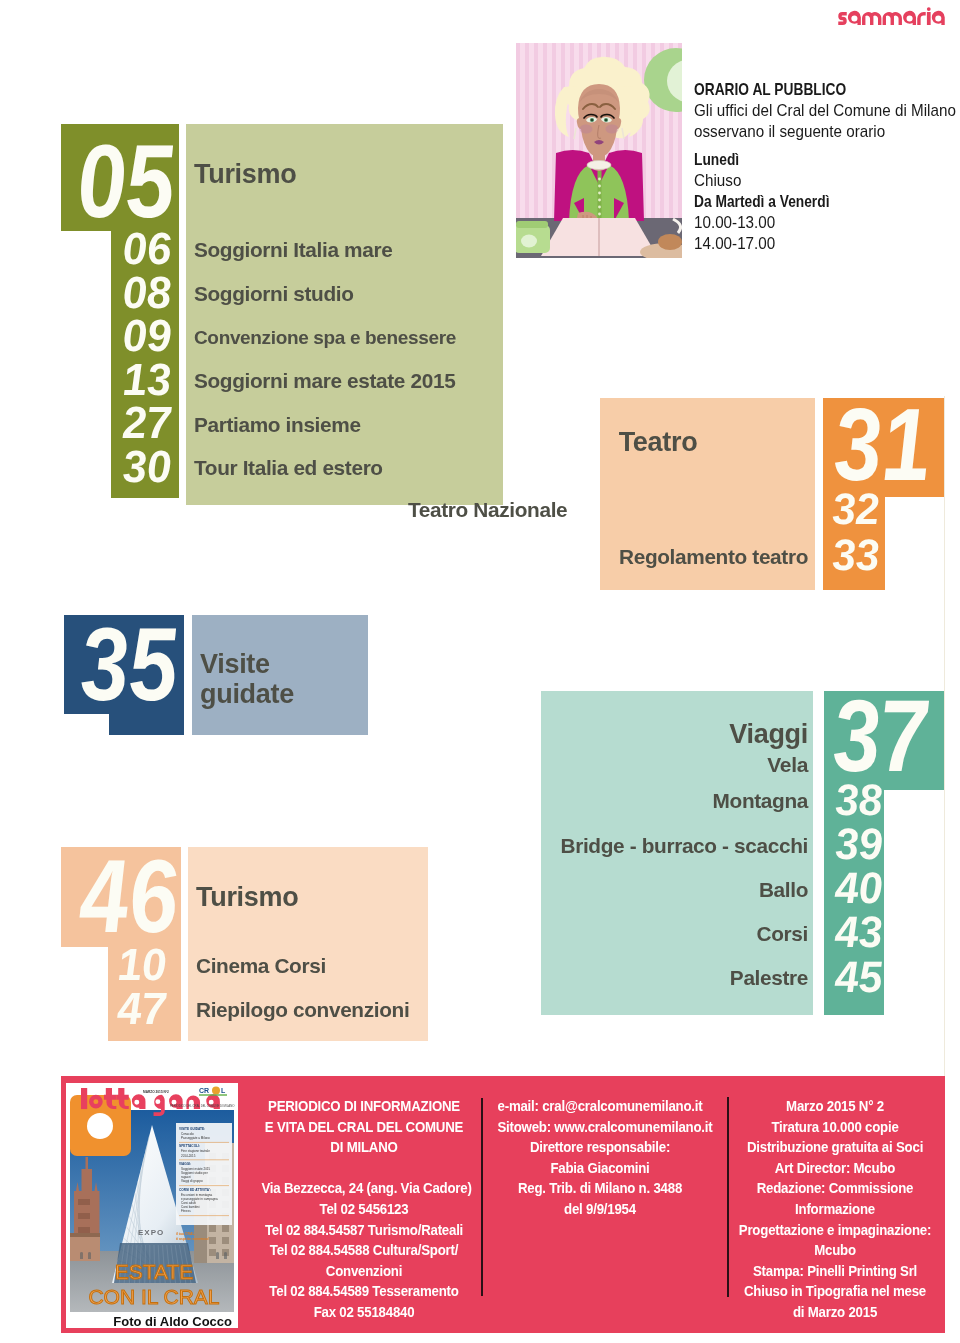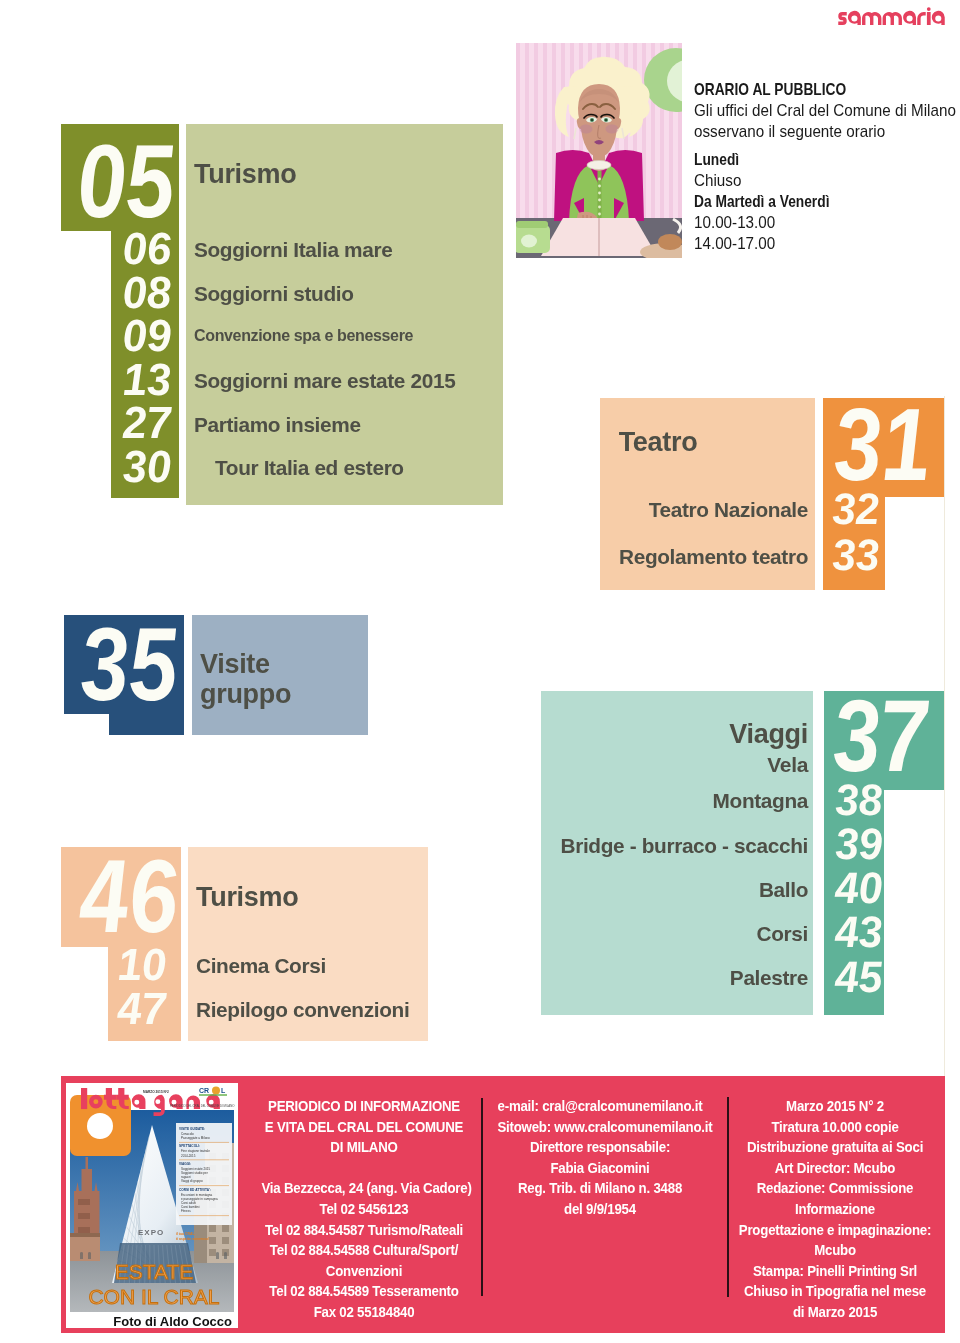--- a/index.html
+++ b/index.html
@@ -142,47 +142,47 @@
 <div class="abs" style="left:186px;top:124px;width:317px;height:381px;background:#C6CD9B;"></div>
 <div class="abs" style="left:61px;top:124px;width:118px;height:107px;background:#7F8F2A;"></div>
 <div class="abs" style="left:111px;top:231px;width:68px;height:267px;background:#7F8F2A;"></div>
 <div class="abs bignumw" style="left:-23.0px;top:128.9px;width:200px;text-align:right;font-size:104px;"><span class="bignum">05</span></div>
 <div class="abs title" style="left:194px;top:160.3px;font-size:27px;">Turismo</div>
 <div class="abs smallnumw" style="left:52.0px;top:225.9px;width:120px;text-align:right;font-size:45px;"><span class="smallnum">06</span></div>
 <div class="abs rowlbl" style="left:194px;top:240.4px;font-size:20.8px;">Soggiorni Italia mare</div>
 <div class="abs smallnumw" style="left:52.0px;top:269.5px;width:120px;text-align:right;font-size:45px;"><span class="smallnum">08</span></div>
 <div class="abs rowlbl" style="left:194px;top:284.0px;font-size:20.8px;">Soggiorni studio</div>
 <div class="abs smallnumw" style="left:52.0px;top:313.1px;width:120px;text-align:right;font-size:45px;"><span class="smallnum">09</span></div>
-<div class="abs rowlbl" style="left:194px;top:327.6px;font-size:16px;">Convenzione spa e benessere</div>
+<div class="abs rowlbl" style="left:194px;top:327.6px;font-size:19px;">Convenzione spa e benessere</div>
 <div class="abs smallnumw" style="left:52.0px;top:356.7px;width:120px;text-align:right;font-size:45px;"><span class="smallnum">13</span></div>
 <div class="abs rowlbl" style="left:194px;top:371.2px;font-size:20.8px;">Soggiorni mare estate 2015</div>
 <div class="abs smallnumw" style="left:52.0px;top:400.3px;width:120px;text-align:right;font-size:45px;"><span class="smallnum">27</span></div>
 <div class="abs rowlbl" style="left:194px;top:414.8px;font-size:20.8px;">Partiamo insieme</div>
 <div class="abs smallnumw" style="left:52.0px;top:443.9px;width:120px;text-align:right;font-size:45px;"><span class="smallnum">30</span></div>
-<div class="abs rowlbl" style="left:194px;top:458.4px;font-size:20.8px;margin-left:21px;">Tour Italia ed estero</div>
+<div class="abs rowlbl" style="left:194px;top:458.4px;font-size:20.8px;">Tour Italia ed estero</div>
 </div>
 
 <div class="abs alignR">
 <div class="abs" style="left:600px;top:398px;width:215px;height:192px;background:#F7CDA8;"></div>
 <div class="abs" style="left:823px;top:398px;width:121px;height:99px;background:#EF923E;"></div>
 <div class="abs" style="left:823px;top:497px;width:62px;height:93px;background:#EF923E;"></div>
 <div class="abs bignumw" style="left:836.0px;top:392.8px;width:200px;text-align:left;font-size:103px;"><span class="bignum">31</span></div>
 <div class="abs title" style="left:808px;top:428.3px;width:300px;margin-left:-300px;text-align:center;font-size:27px;">Teatro</div>
 <div class="abs smallnumw" style="left:833.0px;top:486.7px;width:120px;text-align:left;font-size:44px;"><span class="smallnum">32</span></div>
-<div class="abs rowlbl" style="left:808px;top:500.4px;width:400px;margin-left:-400px;text-align:right;font-size:20.8px;">Teatro Nazionale</div>
+<div class="abs rowlbl" style="left:808px;top:500.4px;width:400px;margin-left:-400px;font-size:20.8px;">Teatro Nazionale</div>
 <div class="abs smallnumw" style="left:833.0px;top:533.2px;width:120px;text-align:left;font-size:44px;"><span class="smallnum">33</span></div>
 <div class="abs rowlbl" style="left:808px;top:546.9px;width:400px;margin-left:-400px;text-align:right;font-size:20.8px;">Regolamento teatro</div>
 </div>
 
 <div class="abs alignL">
 <div class="abs" style="left:192px;top:615px;width:176px;height:120px;background:#9DB0C3;"></div>
 <div class="abs" style="left:64px;top:615px;width:120px;height:99px;background:#27507B;"></div>
 <div class="abs" style="left:109px;top:714px;width:75px;height:21px;background:#27507B;"></div>
 <div class="abs bignumw" style="left:-20.0px;top:611.9px;width:200px;text-align:right;font-size:104px;"><span class="bignum">35</span></div>
-<div class="abs title2" style="left:200px;top:648.6px;width:80px;font-size:27px;line-height:30px;"><span>Visite gruppo</span></div>
+<div class="abs title2" style="left:200px;top:648.6px;width:80px;font-size:27px;line-height:30px;"><span>Visite guidate</span></div>
 </div>
 
 <div class="abs alignR">
 <div class="abs" style="left:541px;top:691px;width:272px;height:324px;background:#B6DCD0;"></div>
 <div class="abs" style="left:824px;top:691px;width:120px;height:99px;background:#5FB298;"></div>
 <div class="abs" style="left:824px;top:790px;width:60px;height:225px;background:#5FB298;"></div>
 <div class="abs bignumw" style="left:835.0px;top:684.6px;width:200px;text-align:left;font-size:102px;"><span class="bignum">37</span></div>
 <div class="abs title" style="left:808px;top:720.3px;width:300px;margin-left:-300px;text-align:right;font-size:27px;">Viaggi</div>
 <div class="abs rowlbl" style="left:808px;top:754.2px;width:400px;margin-left:-400px;text-align:right;font-size:21.0px;">Vela</div>
 <div class="abs smallnumw" style="left:836.0px;top:777.7px;width:120px;text-align:left;font-size:44px;"><span class="smallnum">38</span></div>

